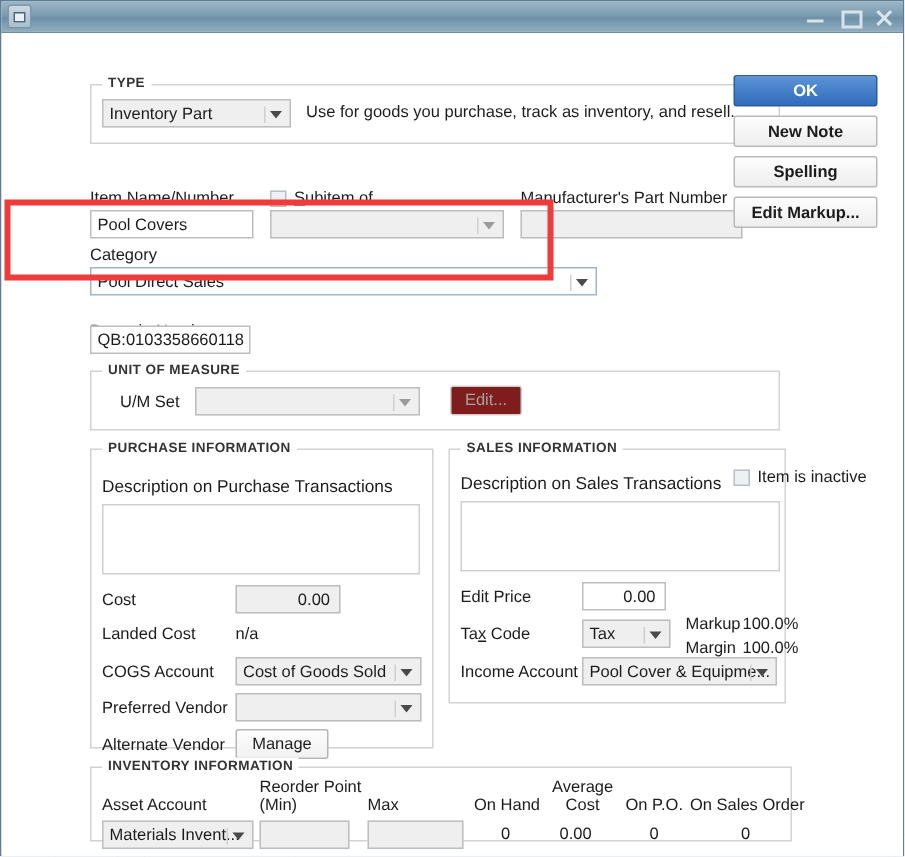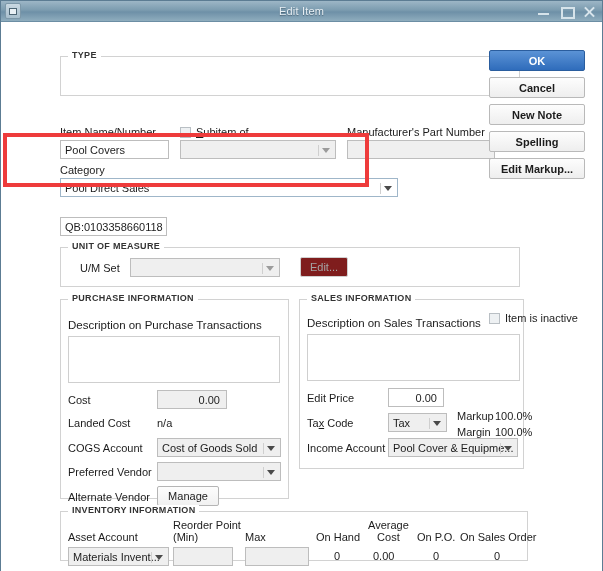--- a/index.html
+++ b/index.html
@@ -237,35 +237,41 @@
     <div class="vline" style="left:196px; top:556px; height:15px"></div>
     <div class="vline" style="left:596px; top:0px; height:571px"></div>
   </div>
 
   <div class="window">
 
     <div class="titlebar">
       <div class="sysicon">
           <i></i>
         </div>
-      <div class="title-text">Edit Item</div>
       <div class="wbtns">
         <div class="wbtn min"></div>
         <div class="wbtn max"></div>
         <div class="wbtn close"></div>
       </div>
     </div>
 
     <div class="body">
 
       <div class="content">
 
         <div class="group" style="left:6px; top:24px; width:460px; height:46px;">
           <div class="gframe"></div>
           <div class="glabel">TYPE</div>
+          <div class="ginner">
+            <div class="inp combo" style="left:8px; top:10px; width:126px;">
+              <span>Inventory Part</span>
+              <span class="arrow"></span>
+            </div>
+            <div class="lbl" style="left:144px; top:13px;">Use for goods you purchase, track as inventory, and resell.</div>
+          </div>
         </div>
 
         <div class="lbl" style="left:6px; top:100px;">Item Name/Number</div>
         <div class="inp white" style="left:6px; top:114px; width:109px;">
           <span>Pool Covers</span>
         </div>
 
         <div class="cbox" style="left:126px; top:101px;"></div>
         <div class="lbl" style="left:142px; top:100px;"><span class="u">S</span><span>ubitem of</span></div>
         <div class="inp combo disabled" style="left:126px; top:114px; width:156px;">
@@ -403,21 +409,20 @@
 
             <div class="lbl" style="left:400px; top:20px;">On Sales Order</div>
             <div class="val" style="left:434px; top:39px;">0</div>
           </div>
         </div>
 
       </div>
 
       <div class="sidebtns">
         <div class="sbtn primary">OK</div>
-        <div class="sbtn">Cancel</div>
         <div class="sbtn">New Note</div>
         <div class="sbtn">Spelling</div>
         <div class="sbtn">Edit Markup...</div>
       </div>
 
       <div class="inactive-row">
         <span class="cbox" style="position:relative;"></span>
         <span class="ctxt">Item is inactive</span>
       </div>
 

